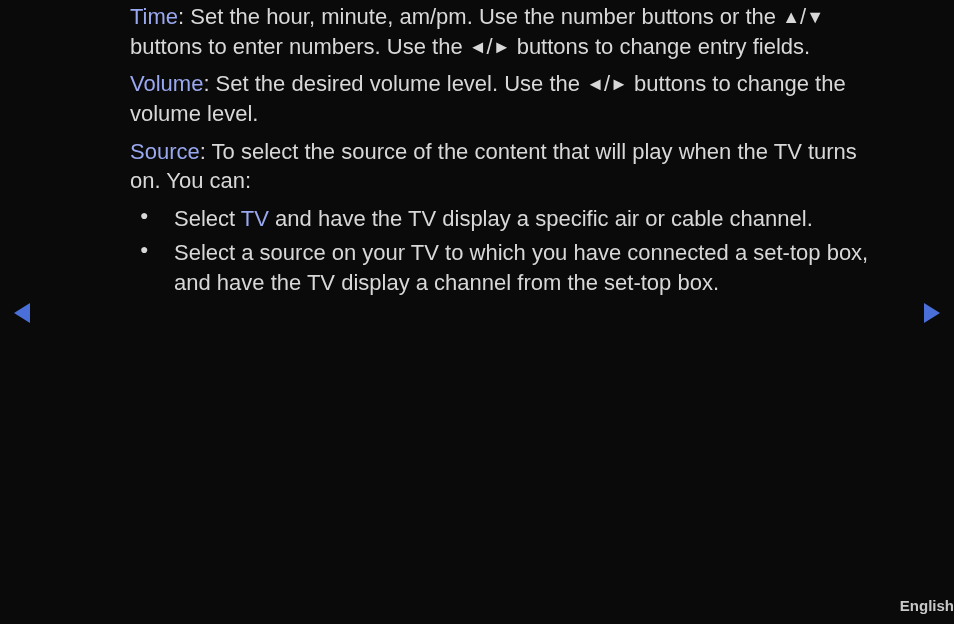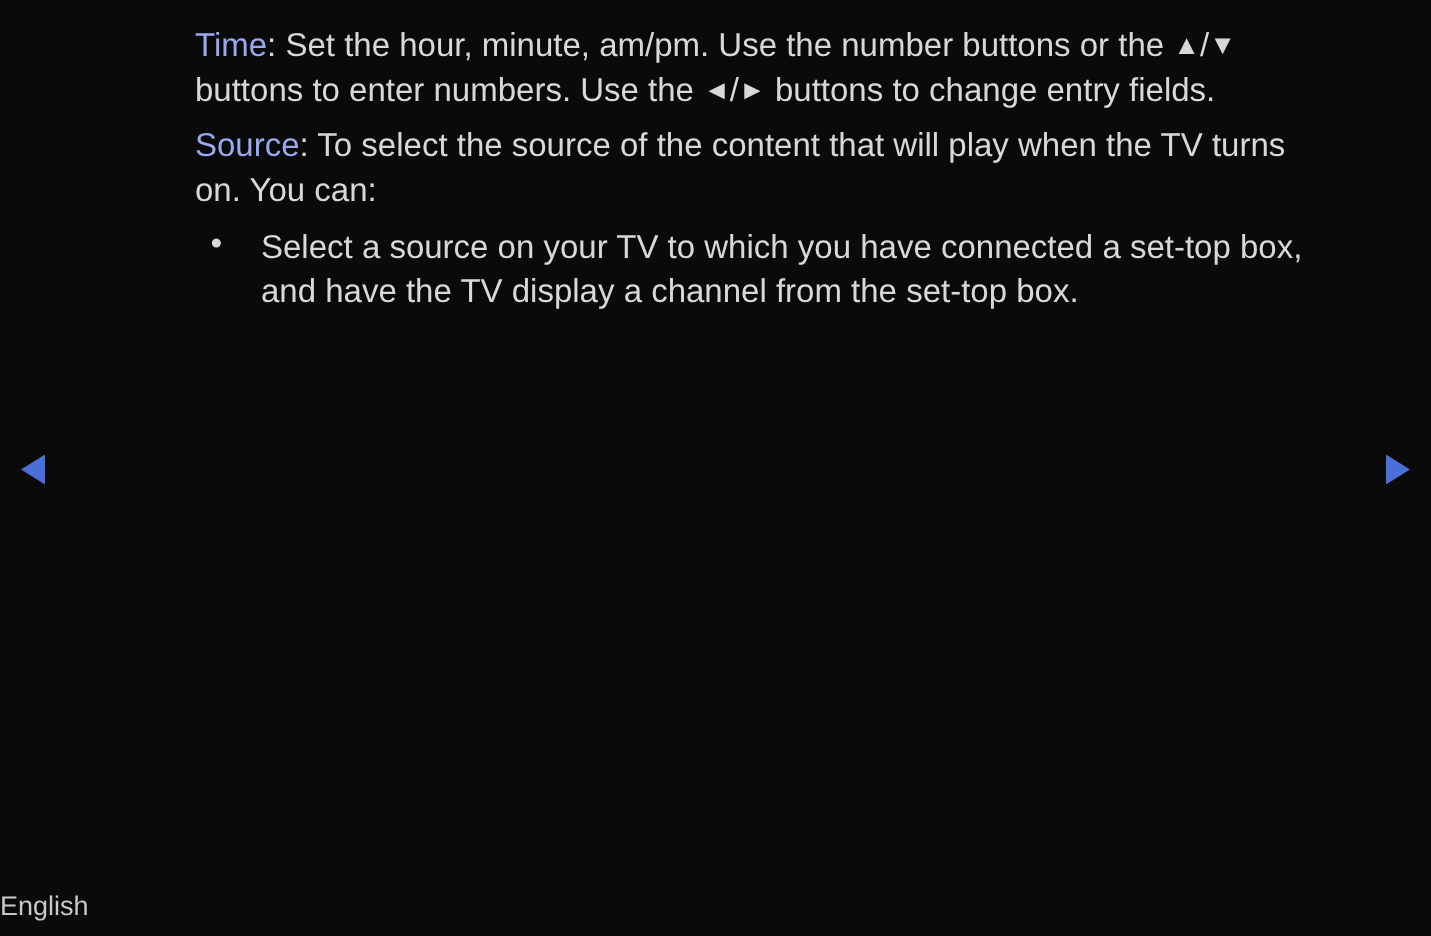--- a/index.html
+++ b/index.html
@@ -13,21 +13,21 @@
       background: #0a0a0a;
       color: #d8d8d8;
       font-family: "Helvetica Neue", Helvetica, Arial, sans-serif;
       font-size: 22px;
       line-height: 1.35;
       position: relative;
       overflow: hidden;
       font-weight: 300;
     }
     .content {
-      padding: 15px 66px 0 130px;
+      padding: 2px 66px 0 130px;
     }
     .para {
       margin-bottom: 8px;
     }
     .keyword {
       color: #9aa8f0;
     }
     .bullet-list {
       list-style: none;
       padding-left: 44px;
@@ -72,45 +72,51 @@
     .nav-right {
       right: 14px;
       border-top: 10px solid transparent;
       border-bottom: 10px solid transparent;
       border-left: 16px solid #4a6fd8;
     }
     .footer {
       position: absolute;
       bottom: 8px;
       width: 100%;
-      text-align: left;
-      font-size: 18px;
+      text-align: right;
+      font-size: 15px;
       color: #c8c8c8;
-      font-weight: 400;
+      font-weight: 700;
     }
     .arrow {
       font-size: 18px;
       vertical-align: 1px;
     }
   </style>
 </head>
 <body>
 
 <div class="content">
 
   <div class="para">
     <span class="keyword">Time</span><span>: Set the hour, minute, am/pm. Use the number buttons or the </span><span class="arrow">▲</span><span>/</span><span class="arrow">▼</span><span> buttons to enter numbers. Use the </span><span class="arrow">◄</span><span>/</span><span class="arrow">►</span><span> buttons to change entry fields.</span>
   </div>
 
+  <div class="para">
+    <span class="keyword">Volume</span><span>: Set the desired volume level. Use the </span><span class="arrow">◄</span><span>/</span><span class="arrow">►</span><span> buttons to change the volume level.</span>
+  </div>
 
   <div class="para">
     <span class="keyword">Source</span><span>: To select the source of the content that will play when the TV turns on. You can:</span>
   </div>
 
   <ul class="bullet-list">
+    <li>
+      <span>Select </span><span class="keyword">TV</span><span> and have the TV display a specific air or cable channel.</span>
+    </li>
     <li>
       <span>Select a source on your TV to which you have connected a set-top box, and have the TV display a channel from the set-top box.</span>
     </li>
   </ul>
 
 </div>
 
 <div class="nav-left"></div>
 <div class="nav-right"></div>
 

